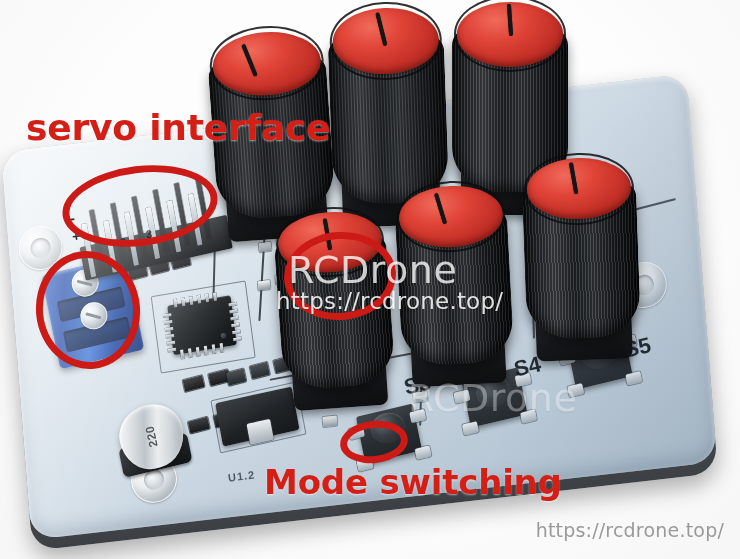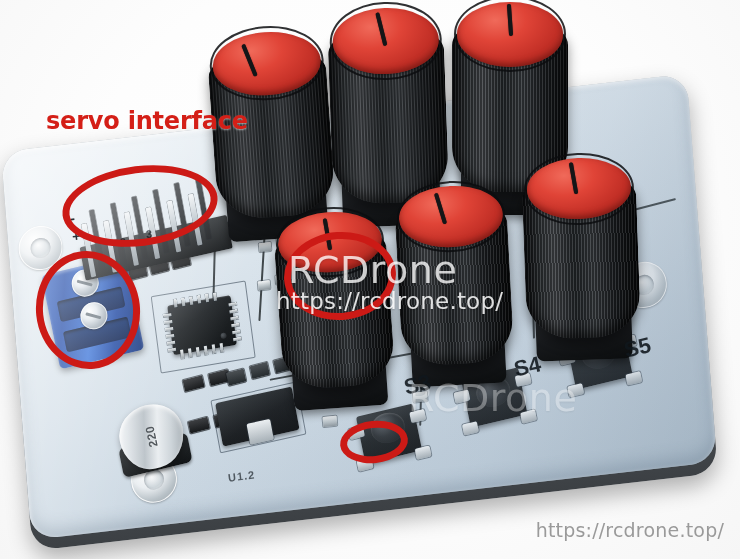--- a/index.html
+++ b/index.html
@@ -167,21 +167,21 @@
   .ellipse{
     position:absolute;border:7px solid #cc1a16;border-radius:50%;
     box-sizing:border-box;
   }
   .ann{
     position:absolute;color:#d41f17;font-weight:bold;
     font-family:"DejaVu Sans","Liberation Sans",sans-serif;
     letter-spacing:-.2px;white-space:nowrap;
     text-shadow:0 1px 2px rgba(255,255,255,.55);
   }
-  #ann-servo{left:26px;top:107px;font-size:24px;margin-left:20px;}
+  #ann-servo{left:26px;top:107px;font-size:36px;}
   #ann-volt{left:8px;top:363px;font-size:34px;}
   #ann-mode{left:264px;top:462px;font-size:34px;}
 
   
   .sk{
     position:absolute;color:#10171d;font-weight:bold;white-space:nowrap;
     font-family:"Liberation Sans",sans-serif;opacity:.88;
   }
   #sk-s3{left:404px;top:372px;font-size:22px;transform:rotate(-13deg);}
   #sk-s4{left:514px;top:354px;font-size:22px;transform:rotate(-13deg);}
@@ -411,19 +411,20 @@
     <div class="sk" id="sk-n3">3</div>
 
   </div>
 
   <div class="ellipse" style="left:62px;top:166px;width:156px;height:80px;transform:rotate(-7deg);"></div>
   <div class="ellipse" style="left:36px;top:251px;width:104px;height:118px;transform:rotate(-6deg);"></div>
   <div class="ellipse" style="left:284px;top:232px;width:112px;height:88px;transform:rotate(-4deg);"></div>
   <div class="ellipse" style="left:340px;top:421px;width:68px;height:42px;transform:rotate(-6deg);"></div>
 
   <div class="ann" id="ann-servo">servo interface</div>
+  <div class="ann" id="ann-mode">Mode switching</div>
 
   <div class="wm" id="wm-main">RCDrone</div>
   <div class="wm" id="wm-url1">https://rcdrone.top/</div>
   <div class="wm" id="wm-second">RCDrone</div>
   <div id="wm-corner">https://rcdrone.top/</div>
 
 </div>
 
 </body></html>

